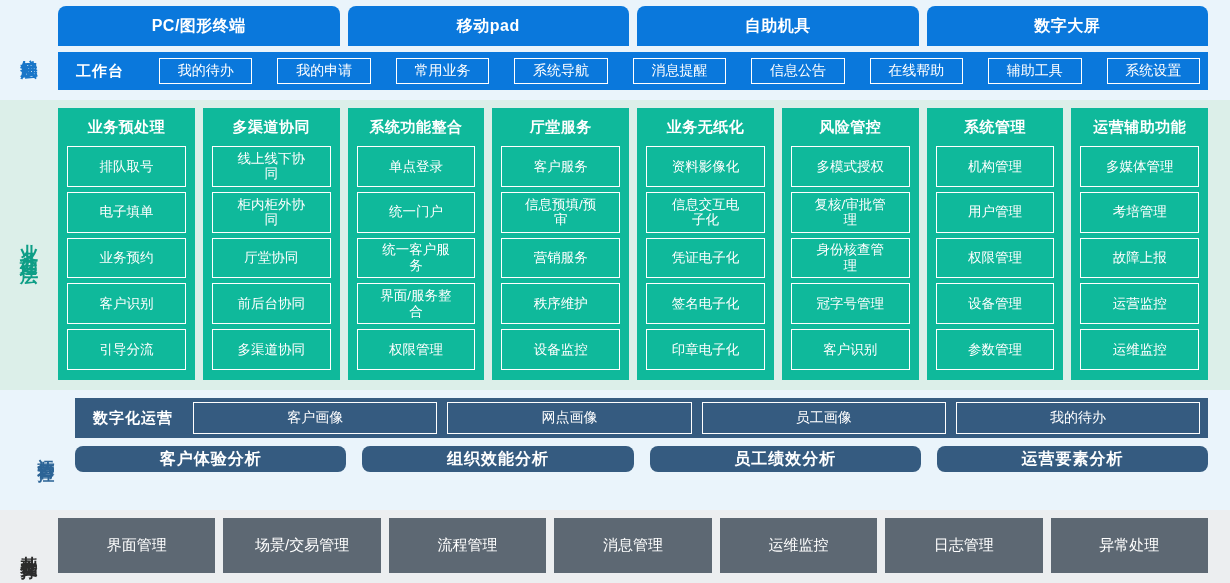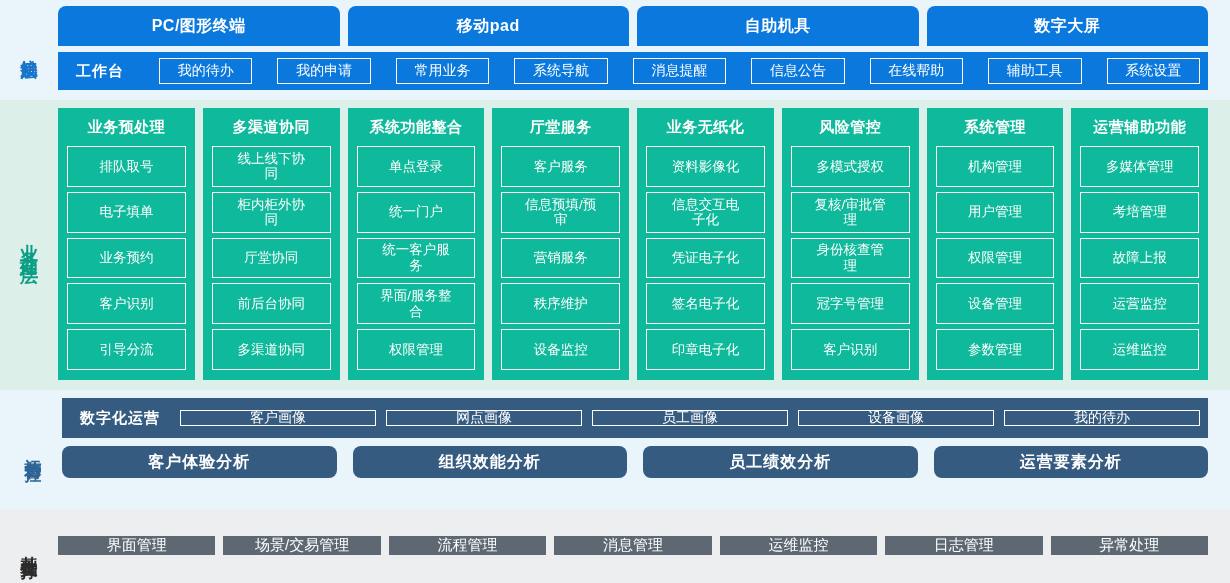--- a/index.html
+++ b/index.html
@@ -59,47 +59,47 @@
     color: #ffffff; font-size: 15px; font-weight: bold; text-align: center;
     padding: 2px 0 4px 0; letter-spacing: .5px; white-space: nowrap;
   }
   .biz-item {
     border: 1px solid #ffffff; color: #ffffff; font-size: 13.5px;
     display: flex; align-items: center; justify-content: center; text-align: center;
     flex: 1 1 0; line-height: 1.15; padding: 2px 18px;
   }
 
   
-  .l-ops { background: #eaf4fb; height: 120px; padding: 8px 0 10px 4px; }
+  .l-ops { background: #eaf4fb; height: 120px; padding: 8px 0 10px 17px; }
   .l-ops .layer-label { color: #2d6496; font-size: 17px; letter-spacing: 2px; }
   .ops-body { gap: 8px; padding-right: 22px; }
   .ops-row1 {
     height: 40px; background: #355b80; display: flex; align-items: center;
     gap: 10px; padding: 0 8px;
   }
   .ops-title {
     color: #ffffff; font-size: 15px; font-weight: bold; white-space: nowrap;
     padding: 0 10px; letter-spacing: 1px;
   }
   .ops-chip {
-    flex: 1 1 0; height: 16px; border: 1px solid #ffffff; color: #ffffff;
+    flex: 1 1 0; height: 32px; border: 1px solid #ffffff; color: #ffffff;
     display: flex; align-items: center; justify-content: center; font-size: 14px;
   }
-  .ops-row2 { display: flex; gap: 16px; height: 32px; }
+  .ops-row2 { display: flex; gap: 16px; height: 26px; }
   .ops-analysis {
     flex: 1 1 0; background: #355b80; color: #ffffff; border-radius: 8px;
     display: flex; align-items: center; justify-content: center;
     font-size: 16px; font-weight: bold; letter-spacing: 1px;
   }
 
   
   .l-base { background: #eceef0; height: 73px; padding: 8px 0 10px 0; }
   .l-base .layer-label { color: #2b2b2b; font-size: 17px; letter-spacing: 2px; }
   .base-body { padding-right: 22px; }
-  .base-row { display: flex; gap: 8px; height: 56px; align-items: center; }
+  .base-row { display: flex; gap: 8px; height: 56px; }
   .base-item {
     flex: 1 1 0; background: #5d6873; color: #ffffff;
     display: flex; align-items: center; justify-content: center;
     font-size: 15px; white-space: nowrap;
   }
 </style>
 </head>
 <body>
 
 <div class="diagram">
@@ -208,21 +208,20 @@
   </section>
 
   <section class="layer l-ops">
     <div class="layer-label">运营管控</div>
     <div class="layer-body ops-body">
       <div class="ops-row1">
         <div class="ops-title">数字化运营</div>
         <div class="ops-chip">客户画像</div>
         <div class="ops-chip">网点画像</div>
         <div class="ops-chip">员工画像</div>
-        <div class="ops-chip">设备画像</div>
         <div class="ops-chip">我的待办</div>
       </div>
       <div class="ops-row2">
         <div class="ops-analysis">客户体验分析</div>
         <div class="ops-analysis">组织效能分析</div>
         <div class="ops-analysis">员工绩效分析</div>
         <div class="ops-analysis">运营要素分析</div>
       </div>
     </div>
   </section>

